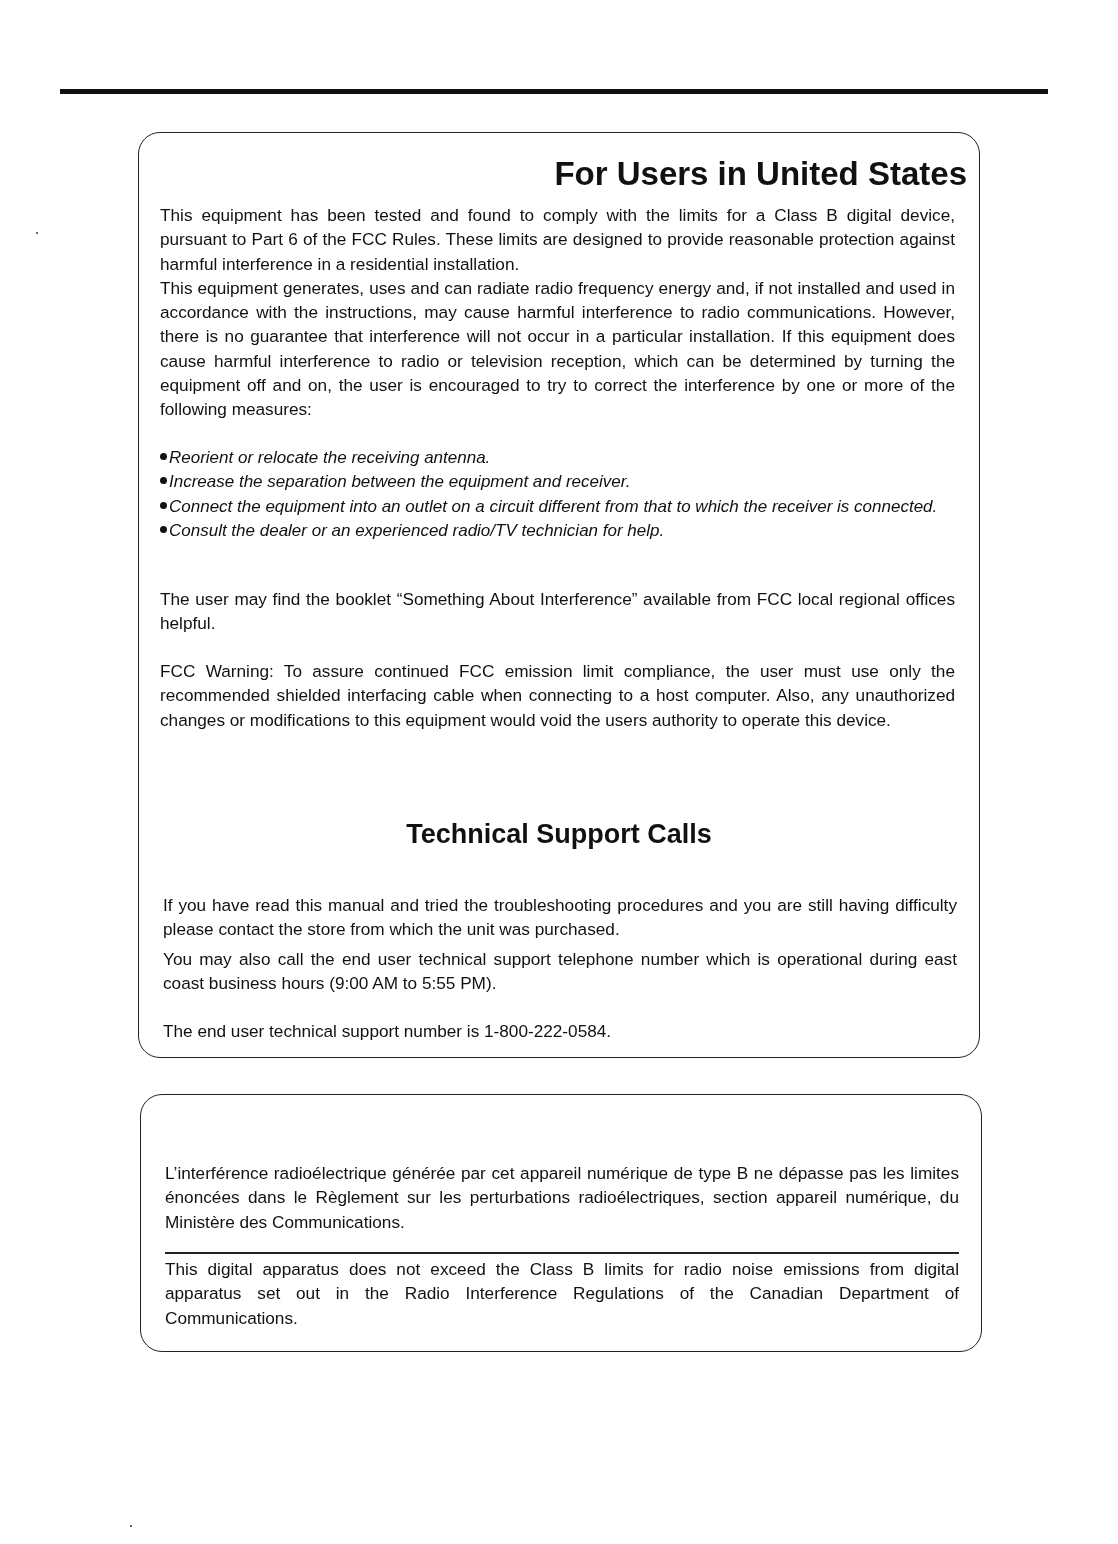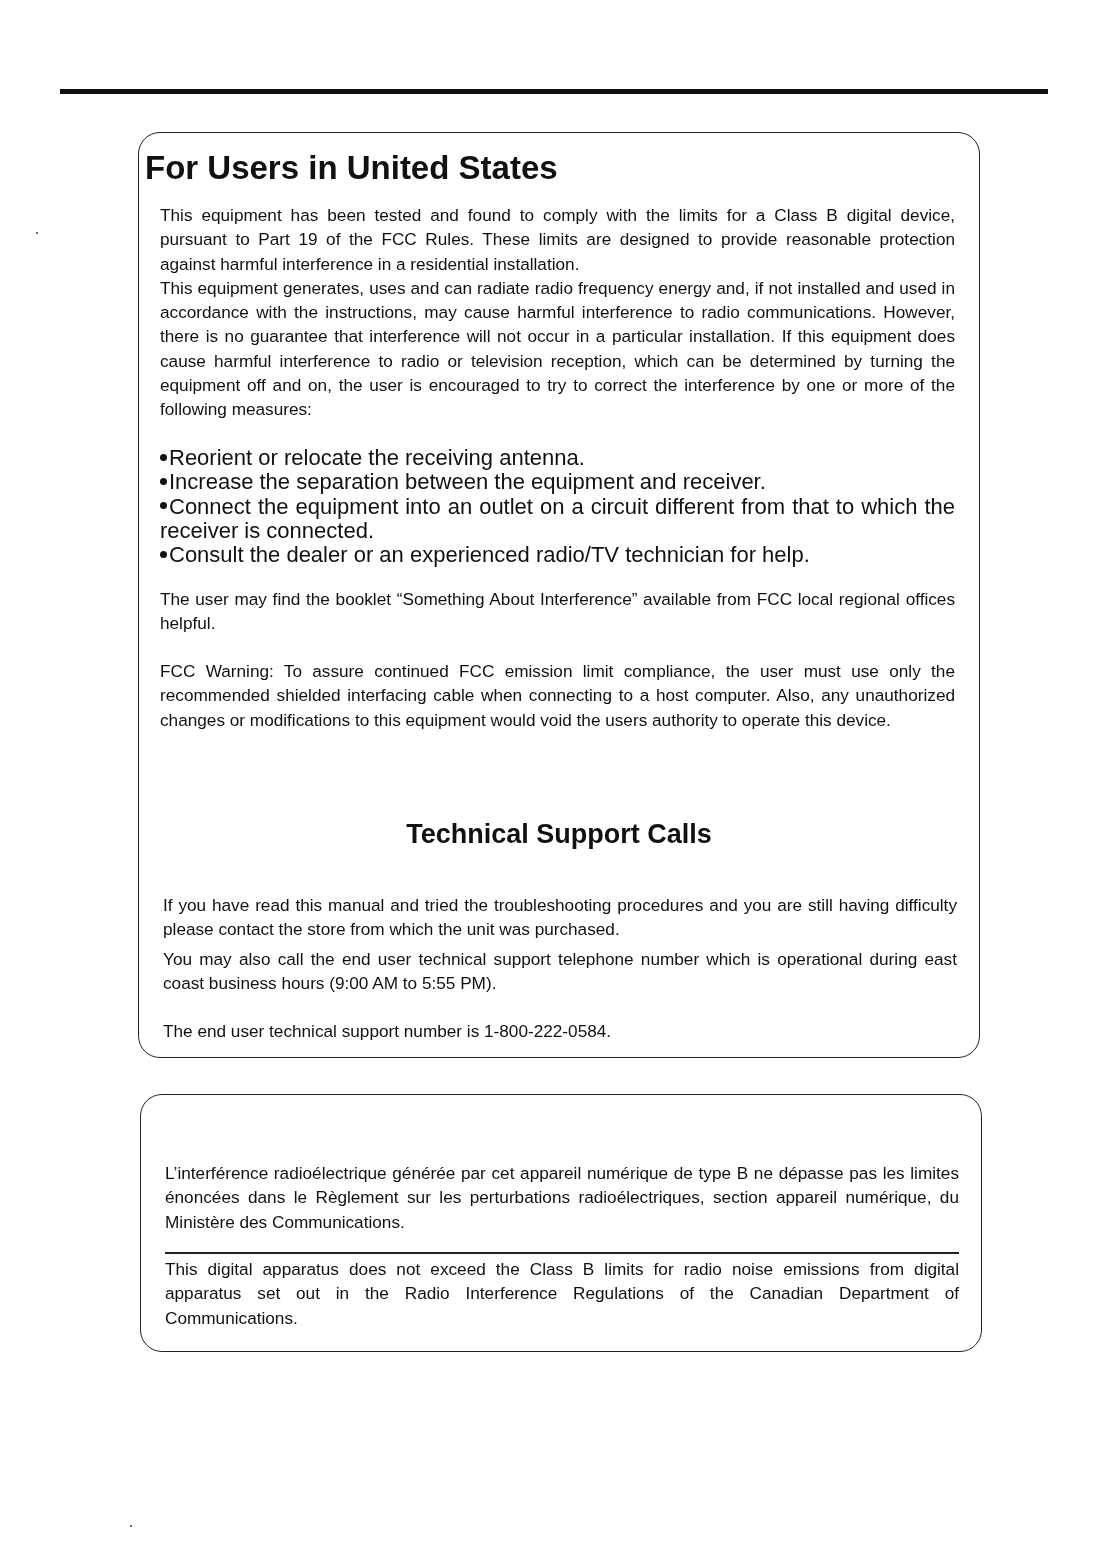--- a/index.html
+++ b/index.html
@@ -2,28 +2,28 @@
 <html><head>
   <meta charset="utf-8">
   <style>
     html, body { margin: 0; padding: 0; background: #ffffff; }
     body { width: 1118px; height: 1544px; position: relative; overflow: hidden;
            font-family: "Liberation Sans", sans-serif; color: #111; }
     .top-rule { position: absolute; left: 60px; top: 89px; width: 988px; height: 5px; background: #111; }
     .box { position: absolute; border: 1.5px solid #222; border-radius: 22px; box-sizing: border-box; }
     .box-us { left: 138px; top: 132px; width: 842px; height: 926px; }
     .box-ca { left: 140px; top: 1094px; width: 842px; height: 258px; }
-    .box h1 { margin: 6px; text-align: left; font-weight: bold; font-size: 33px; letter-spacing: 0px; }
+    .box h1 { margin: 12px; text-align: right; font-weight: bold; font-size: 33px; letter-spacing: 0px; }
     .box h2 { margin: 0; text-align: center; font-weight: bold; font-size: 27px; }
     .body-text { font-size: 17.2px; line-height: 24.3px; text-align: justify; margin: 0; }
     .abs { position: absolute; }
     .us-title { left: 0; right: 0; top: 10px; }
     .p1 { left: 21px; right: 24px; top: 70px; }
     .bullets { left: 21px; right: 24px; top: 313px; list-style: none; padding: 0; margin: 0; }
-    .bullets li { font-size: 22px; line-height: 24.3px; padding-left: 0; }
+    .bullets li { font-size: 17px; line-height: 24.3px; padding-left: 0; font-style: italic; }
     .bullets li .dot { display: inline-block; width: 7px; height: 7px; border-radius: 50%; background: #111; margin-right: 2px; vertical-align: middle; position: relative; top: -2px; }
     .p-booklet { left: 21px; right: 24px; top: 454px; }
     .p-warning { left: 21px; right: 24px; top: 526px; }
     .tech-title { left: 0; right: 0; top: 686px; }
     .p-tech1 { left: 24px; right: 22px; top: 742px; margin-top: 18px; }
     .p-tech2 { left: 24px; right: 22px; top: 814px; }
     .p-tech3 { left: 24px; right: 22px; top: 886px; }
     .ca-title { left: 0; right: 0; top: 6px; }
     .p-ca-fr { left: 24px; right: 22px; top: 66px; }
     .ca-rule { position: absolute; left: 24px; right: 22px; top: 157px; height: 1.5px; background: #222; }
@@ -33,21 +33,21 @@
 </head>
 <body>
 
 <div class="top-rule"></div>
 <div class="speck" style="left:36px; top:232px;"></div>
 <div class="speck" style="left:130px; top:1525px;"></div>
 
 <section class="box box-us">
   <h1 class="abs us-title">For Users in United States</h1>
   <div class="abs p1">
-    <p class="body-text">This equipment has been tested and found to comply with the limits for a Class B digital device, pursuant to Part 19 of the FCC Rules. These limits are designed to provide reasonable protection against harmful interference in a residential installation.</p>
+    <p class="body-text">This equipment has been tested and found to comply with the limits for a Class B digital device, pursuant to Part 6 of the FCC Rules. These limits are designed to provide reasonable protection against harmful interference in a residential installation.</p>
     <p class="body-text">This equipment generates, uses and can radiate radio frequency energy and, if not installed and used in accordance with the instructions, may cause harmful interference to radio communications. However, there is no guarantee that interference will not occur in a particular installation. If this equipment does cause harmful interference to radio or television reception, which can be determined by turning the equipment off and on, the user is encouraged to try to correct the interference by one or more of the following measures:</p>
   </div>
   <ul class="abs bullets">
     <li><span class="dot"></span><span>Reorient or relocate the receiving antenna.</span></li>
     <li><span class="dot"></span><span>Increase the separation between the equipment and receiver.</span></li>
     <li style="text-align:justify;"><span class="dot"></span><span>Connect the equipment into an outlet on a circuit different from that to which the receiver is connected.</span></li>
     <li><span class="dot"></span><span>Consult the dealer or an experienced radio/TV technician for help.</span></li>
   </ul>
   <p class="abs body-text p-warning">FCC Warning: To assure continued FCC emission limit compliance, the user must use only the recommended shielded interfacing cable when connecting to a host computer. Also, any unauthorized changes or modifications to this equipment would void the users authority to operate this device.</p>
   <p class="abs body-text p-booklet">The user may find the booklet “Something About Interference” available from FCC local regional offices helpful.</p>

